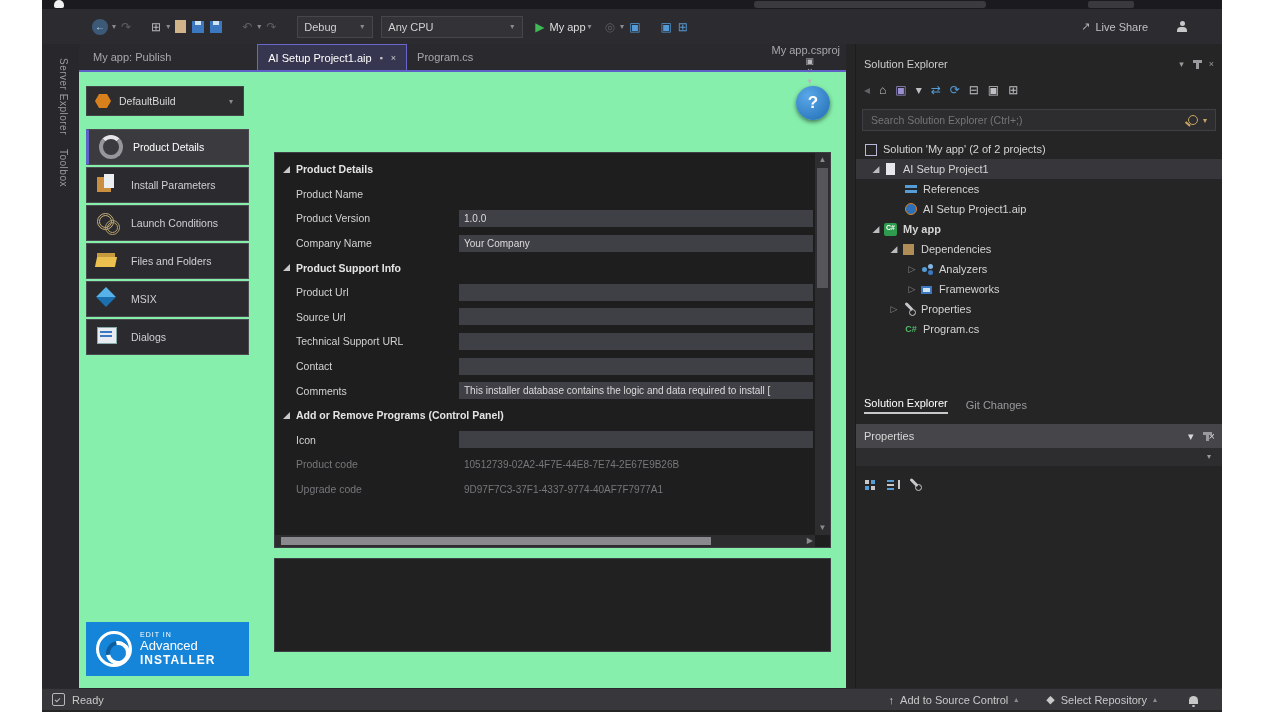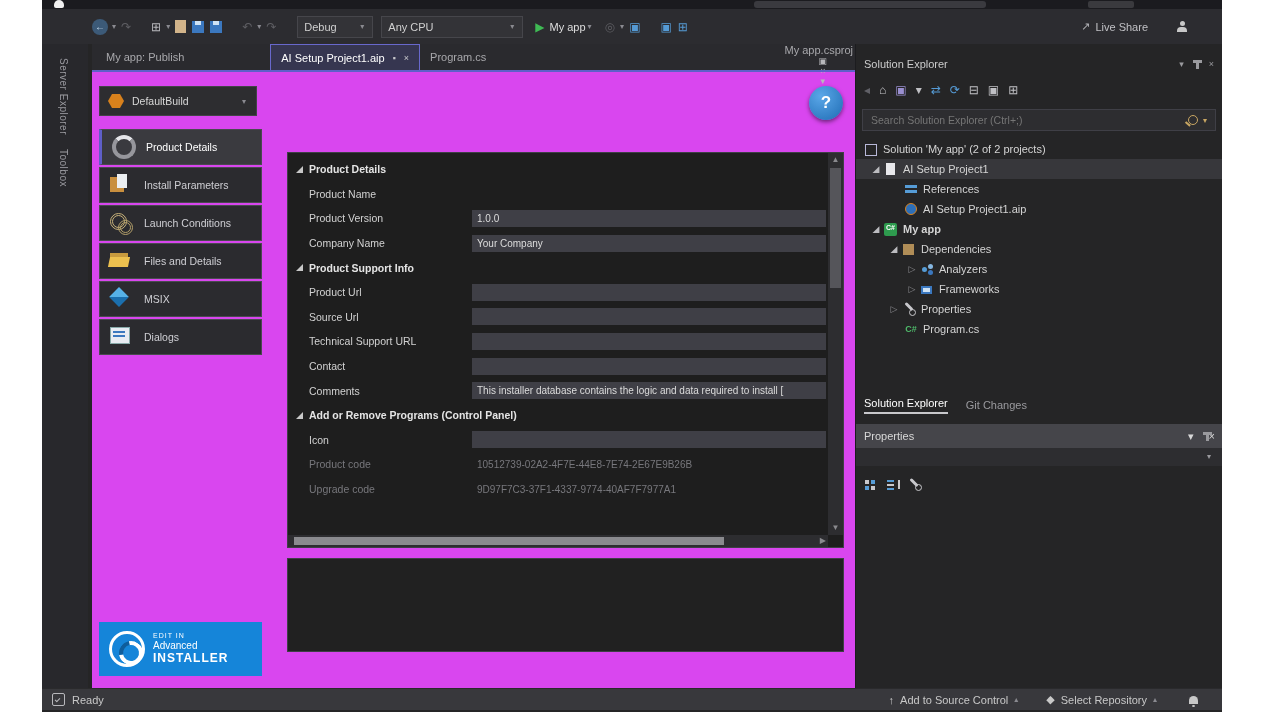--- a/index.html
+++ b/index.html
@@ -42,21 +42,21 @@
   .person{flex:none;width:12px;height:12px;position:relative;margin-right:34px;}
   .person::before{content:"";position:absolute;left:3.5px;top:0;width:5px;height:5px;border-radius:50%;background:#c8c8c8;}
   .person::after{content:"";position:absolute;left:1px;top:6px;width:10px;height:5px;border-radius:4px 4px 0 0;background:#c8c8c8;}
 
   
   .rail{position:absolute;left:0;top:44px;width:46px;height:644px;background:#28282c;}
   .rail-tab{writing-mode:vertical-rl;color:#9a9aa0;font-size:10px;letter-spacing:.5px;
             margin:14px 0 0 16px;white-space:nowrap;}
 
   
-  .well{position:absolute;left:50px;top:44px;width:767px;height:644px;background:#d946ef;text-decoration:underline;}
+  .well{position:absolute;left:37px;top:44px;width:767px;height:644px;background:#86efac;text-decoration:underline;}
   .tabbar{position:absolute;left:0;top:0;width:767px;height:26px;background:#2a2a2e;display:flex;align-items:stretch;font-size:11px;}
   .dtab{display:flex;align-items:center;padding:0 10px;color:#a8a8ac;flex:none;}
   .dtab.first{margin-left:4px;padding-right:40px;}
   .dtab.active{background:#363650;border:1px solid #6868cc;border-bottom:none;color:#ffffff;margin-left:46px;}
   .dtab .mini{font-size:9px;margin-left:8px;color:#c8c8cc;}
   .tab-right{margin-left:auto;display:flex;align-items:center;color:#a8a8ac;padding-right:6px;flex-direction:column;}
   .tab-right .mini{font-size:9px;margin-left:8px;color:#b8b8bc;}
   .accentline{position:absolute;left:0;top:26px;width:767px;height:2px;background:#5f5fc8;}
 
   
@@ -113,21 +113,21 @@
   
   .descbox{position:absolute;left:195px;top:514px;width:557px;height:94px;background:#212121;border:1px solid #3f3f46;box-sizing:border-box;}
 
   
   .banner{position:absolute;left:7px;top:578px;width:163px;height:54px;background:#1585d9;display:flex;align-items:center;}
   .ai-logo{flex:none;width:36px;height:36px;border-radius:50%;border:3px solid #ffffff;box-sizing:border-box;margin:0 8px 0 10px;position:relative;background:#1585d9;}
   .ai-logo::before{content:"";position:absolute;left:7px;top:7px;width:16px;height:16px;border-radius:50%;
                    border:4px solid #ffffff;border-left-color:#0e5d9c;transform:rotate(35deg);}
   .banner .bt{color:#ffffff;line-height:1.15;}
   .banner .b1{font-size:7px;letter-spacing:1px;}
-  .banner .b2{font-size:10px;}
+  .banner .b2{font-size:13px;}
   .banner .b3{font-size:12px;font-weight:bold;letter-spacing:1px;}
 
   
   .rpanel{position:absolute;left:813px;top:44px;width:367px;height:644px;background:#252526;border-left:1px solid #1c1c1f;box-sizing:border-box;}
   .pane-head{display:flex;align-items:center;height:22px;color:#cccccc;font-size:11px;padding:0 8px;}
   .pane-head .hic{margin-left:10px;color:#9a9a9e;font-size:9px;}
   .pinic{width:3px;height:9px;background:#9a9a9e;margin-left:12px;position:relative;}
   .pinic::after{content:"";position:absolute;left:-3px;top:0;width:9px;height:3px;background:#9a9a9e;}
   .se-head{margin-top:9px;}
   .se-toolbar{display:flex;align-items:center;height:26px;padding:0 8px;margin-top:2px;}
@@ -288,21 +288,21 @@
       <div class="cat">
         <span class="ci ci-ip"></span>
         <span>Install Parameters</span>
       </div>
       <div class="cat">
         <span class="ci ci-lc"></span>
         <span>Launch Conditions</span>
       </div>
       <div class="cat">
         <span class="ci ci-ff"></span>
-        <span>Files and Details</span>
+        <span>Files and Folders</span>
       </div>
       <div class="cat">
         <span class="ci ci-msix"></span>
         <span>MSIX</span>
       </div>
       <div class="cat">
         <span class="ci ci-dlg"></span>
         <span>Dialogs</span>
       </div>
     </div>

